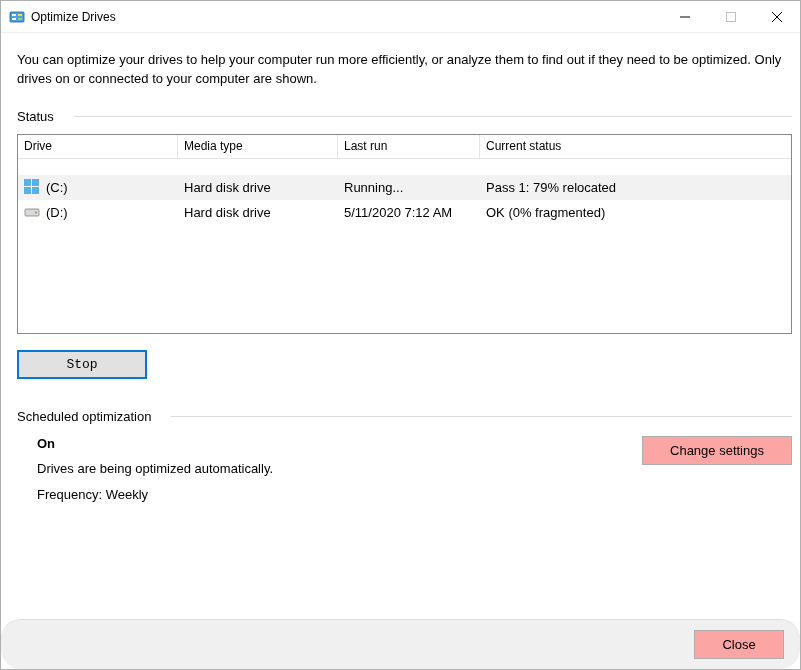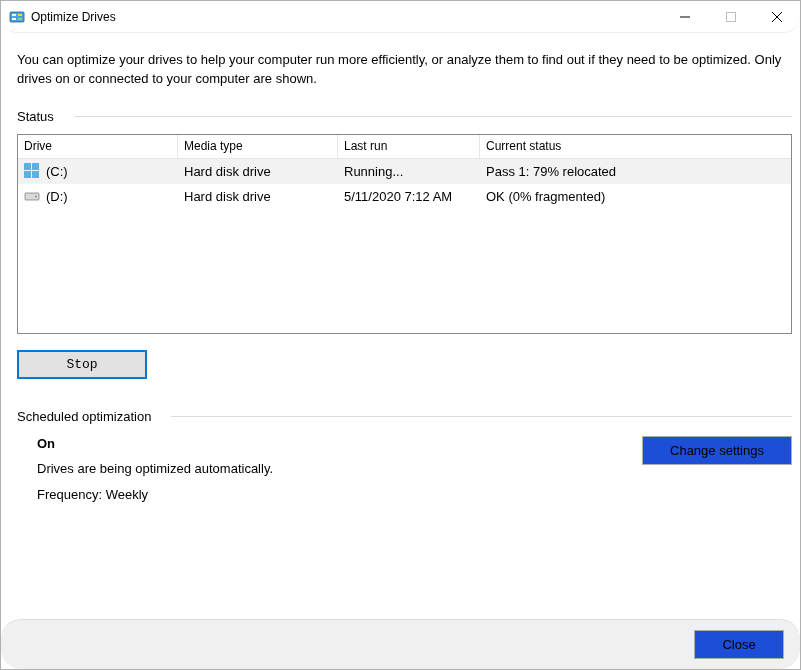--- a/index.html
+++ b/index.html
@@ -15,21 +15,20 @@
       display: flex;
       flex-direction: column;
     }
     .titlebar {
       height: 32px;
       display: flex;
       align-items: center;
       padding-left: 8px;
       background: #fff;
       border-bottom: 1px solid #eee;
-      border-radius: 16px;
     }
     .titlebar .icon {
       width: 16px; height: 16px;
       margin-right: 6px;
       display: inline-flex;
     }
     .titlebar .title {
       font-size: 12px;
       flex: 0 0 auto;
     }
@@ -68,20 +67,21 @@
       height: 1px;
       background: #dcdcdc;
     }
     .table-wrap {
       border: 1px solid #888;
       background: #fff;
       height: 200px;
       overflow: hidden;
       display: flex;
       flex-direction: column;
+      gap: 16px;
     }
     .thead {
       display: flex;
       height: 24px;
       border-bottom: 1px solid #e5e5e5;
       font-size: 12px;
       color: #000;
       background: #fff;
     }
     .thead .th {
@@ -116,21 +116,21 @@
       justify-content: flex-start;
       margin-top: 16px;
       gap: 8px;
       font-family: Liberation Mono, monospace;
     }
     .btn {
       min-width: 130px;
       height: 29px;
       font-family: inherit;
       font-size: 13px;
-      background: #1d4ed8;
+      background: #fca5a5;
       border: 1px solid #adadad;
       color: #000;
       padding: 0 16px;
     }
     .btn.primary {
       border: 2px solid #0078d7;
       background: #e1e1e1;
     }
     .schedule-block {
       padding: 2px 0 0 20px;

